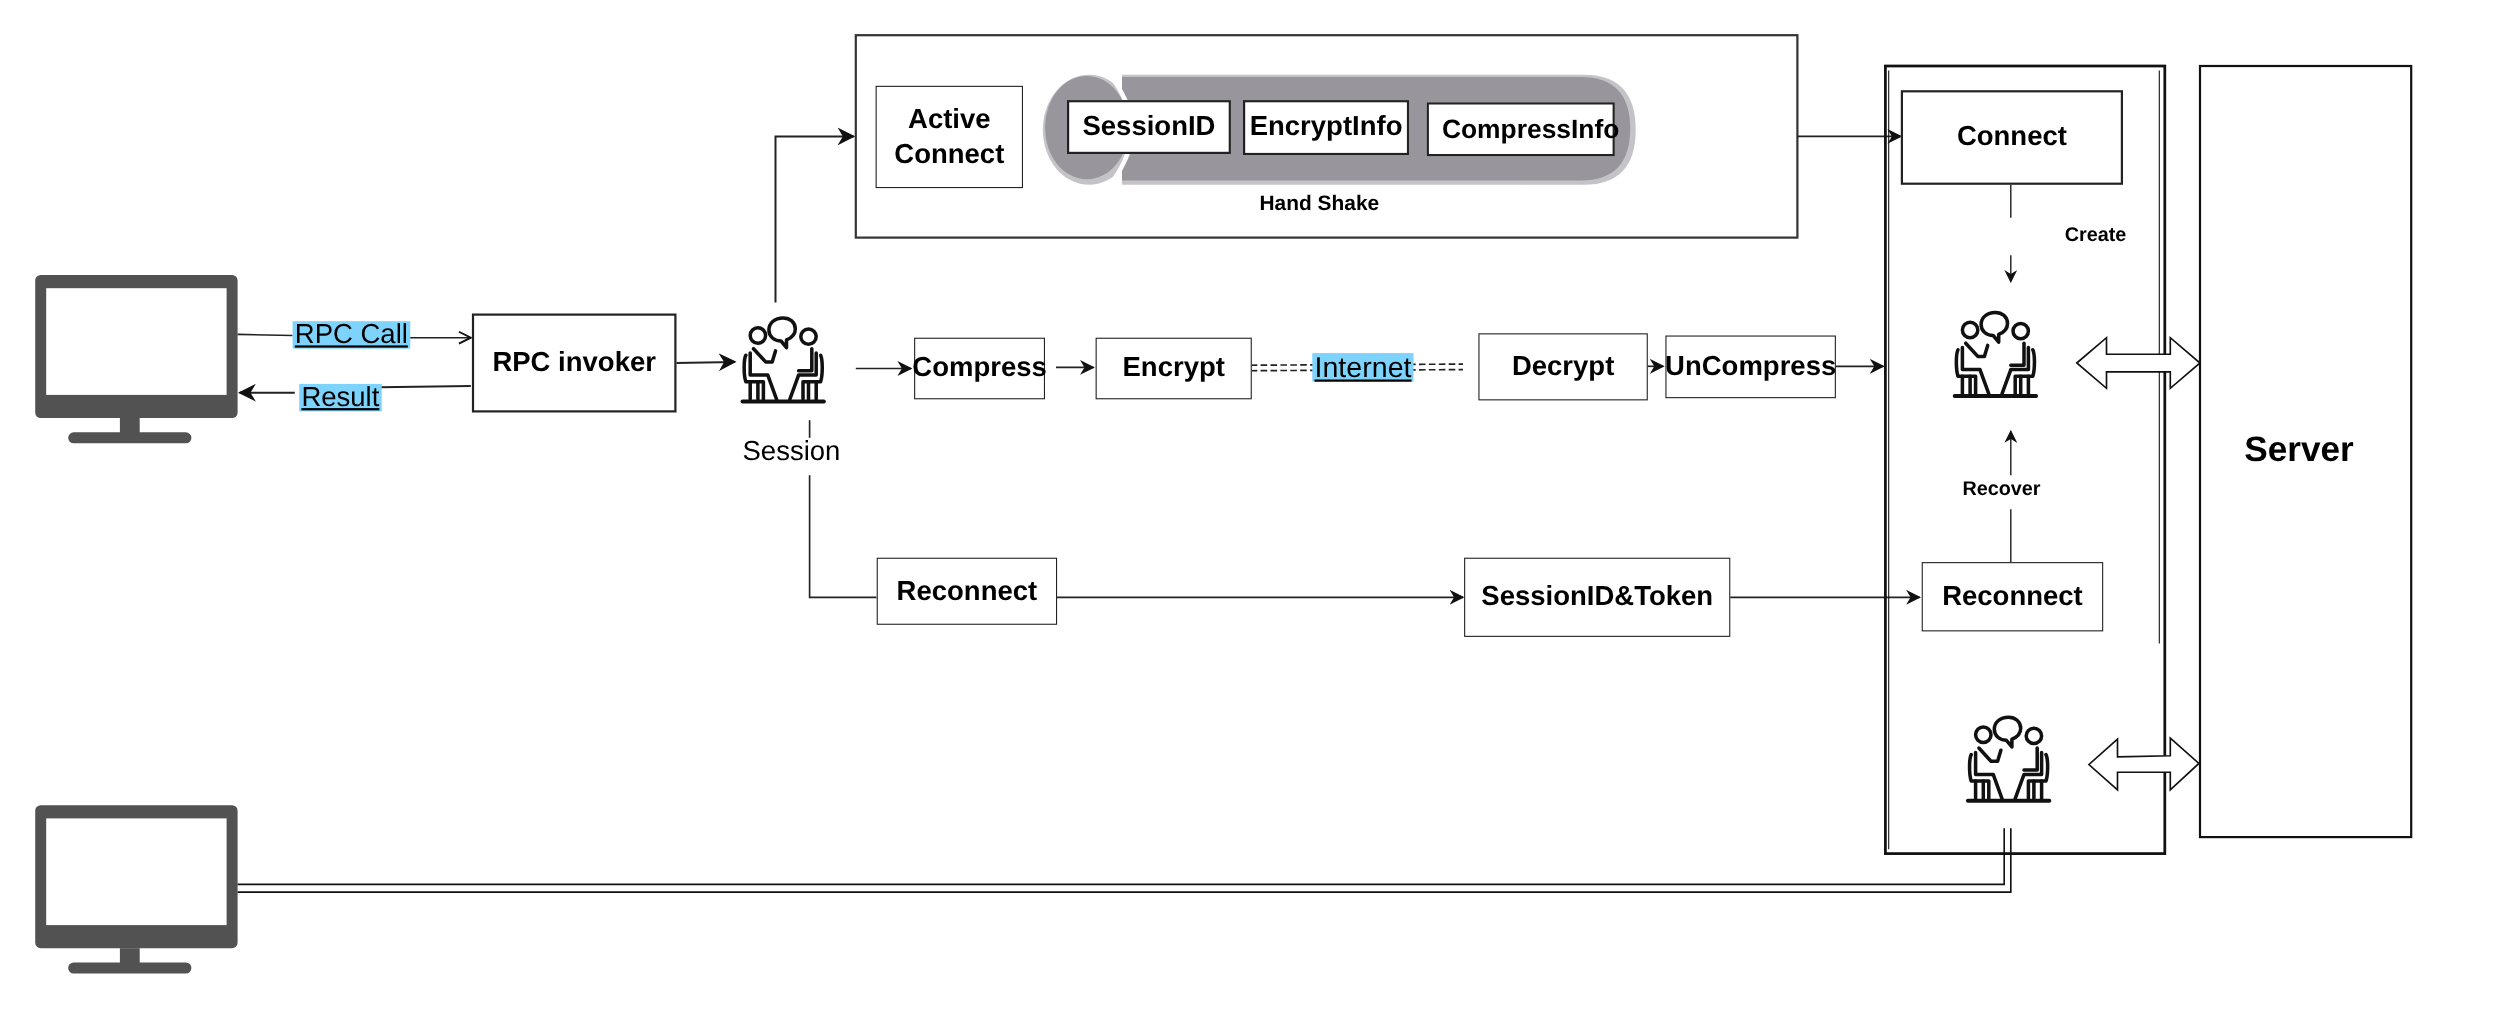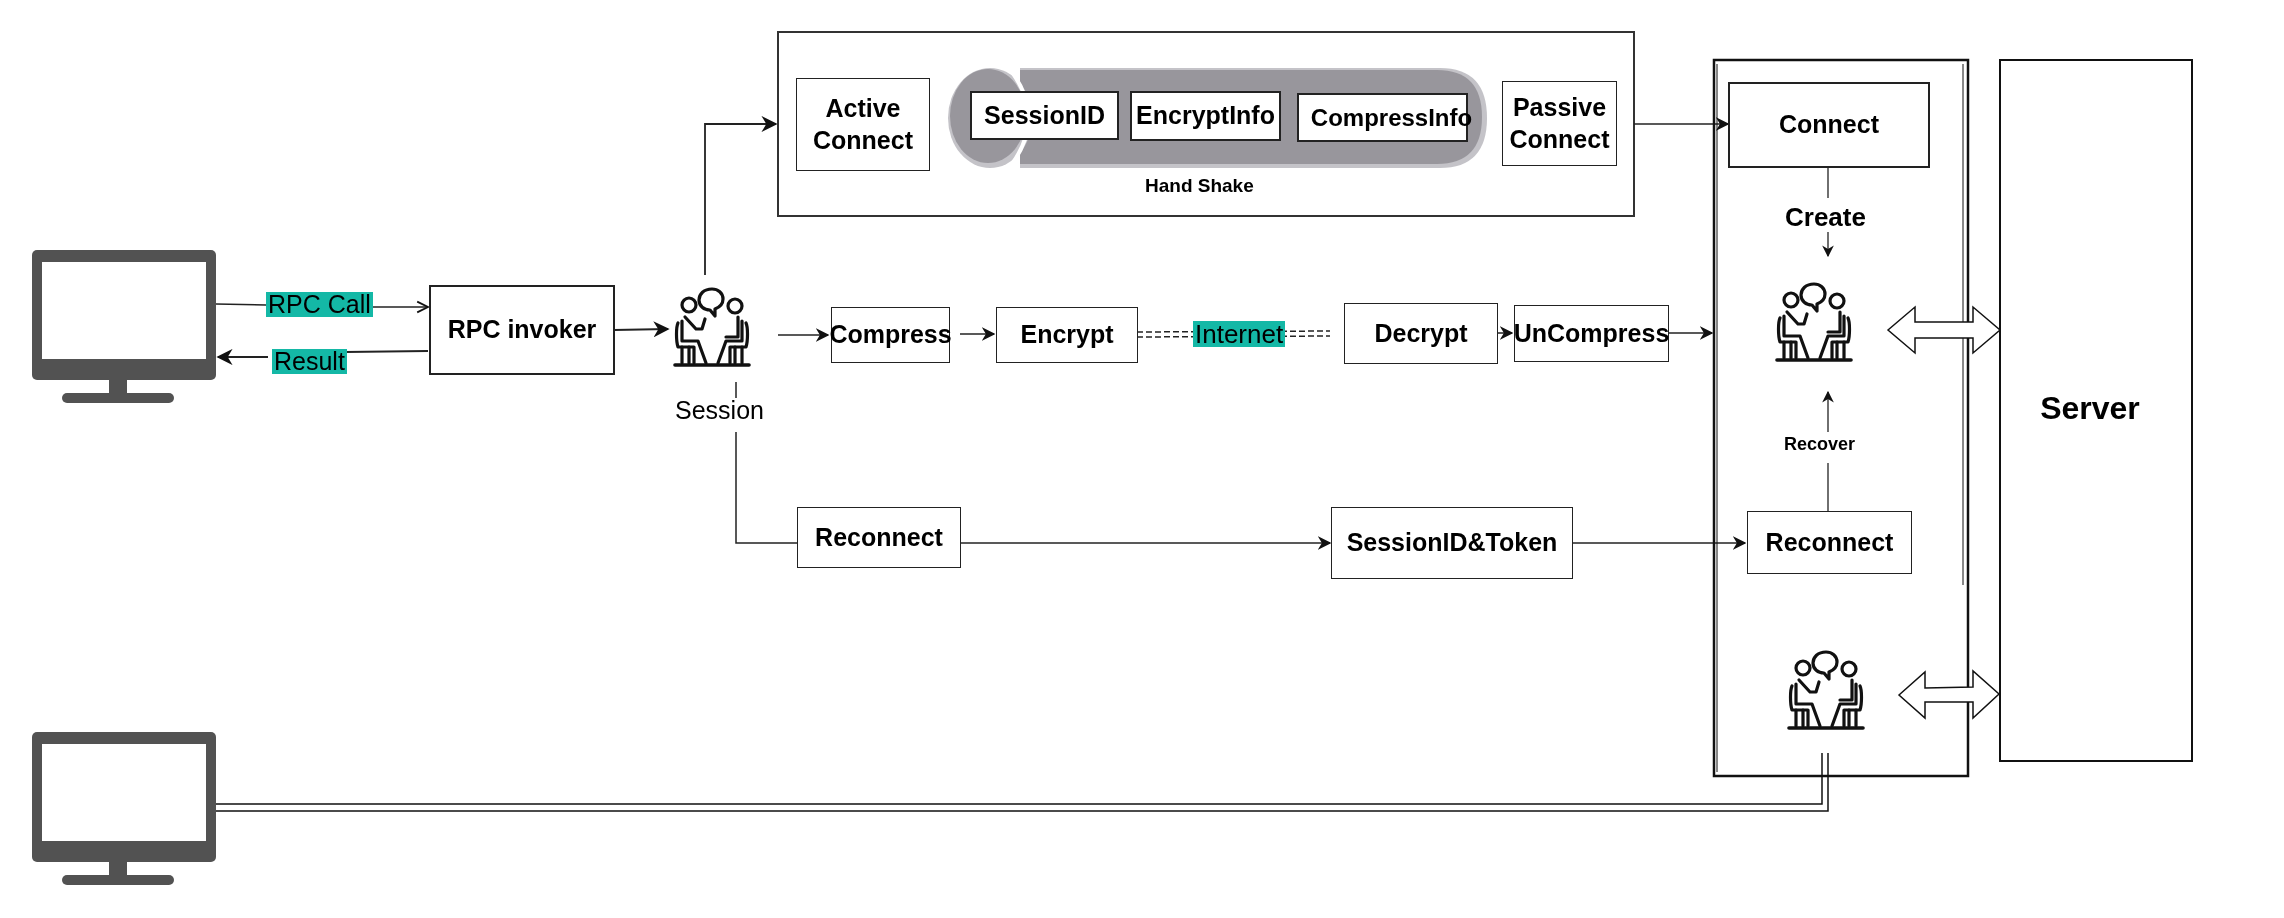--- a/index.html
+++ b/index.html
@@ -5,21 +5,21 @@
   html, body { margin: 0; padding: 0; background: #ffffff; }
   body { width: 2284px; height: 918px; position: relative; overflow: hidden;
          font-family: "Liberation Sans", sans-serif; color: #000; }
   #canvas { position: absolute; left: 0; top: 0; width: 2284px; height: 918px; }
   .box { position: absolute; box-sizing: border-box; border: 2px solid #222; background: #fff;
          display: flex; align-items: center; justify-content: center; text-align: center;
          font-weight: bold; font-size: 25px; line-height: 1.25; }
   .box.thin { border-width: 1.5px; }
   .label { position: absolute; white-space: nowrap; font-size: 25px; line-height: 1; }
   .label.bold { font-weight: bold; }
-  .edge-label { background: #14b8a6; padding: 0 2px; }
+  .edge-label { background: #7dd3fc; padding: 0 2px; text-decoration: underline; }
 </style>
 </head>
 <body>
 
 <div id="canvas">
 
   <svg width="2284" height="918" style="position:absolute;left:0;top:0">
     <defs>
       <marker id="arrow" viewBox="0 0 10 10" refX="9" refY="5" markerWidth="9" markerHeight="9" orient="auto-start-reverse">
         <path d="M0,0 L10,5 L0,10 L3,5 Z" fill="#111"></path>
@@ -172,31 +172,28 @@
   <div class="box thin" style="left:970px;top:91px;width:149px;height:49px;border-width:2px;">
     <span>SessionID</span>
   </div>
   <div class="box thin" style="left:1130px;top:91px;width:151px;height:50px;border-width:2px;">
     <span>EncryptInfo</span>
   </div>
   <div class="box thin" style="left:1297px;top:93px;width:171px;height:49px;border-width:2px;font-size:24px;padding-left:18px;">
     <span>CompressInfo</span>
   </div>
 
-  <div class="box thin" style="left:1502px;top:81px;width:115px;height:85px;">
-    <span style="display:block;width:100px;">Passive Connect</span>
-  </div>
 
   <div class="label bold" style="left:1145px;top:176px;font-size:19px;">Hand Shake</div>
 
   <div class="box" style="left:1728px;top:82px;width:202px;height:86px;">
     <span>Connect</span>
   </div>
 
-  <div class="label bold" style="left:1785px;top:204px;font-size:26px;">Create</div>
+  <div class="label bold" style="left:1877px;top:204px;font-size:18px;">Create</div>
 
   <div class="label bold" style="left:1784px;top:435px;font-size:18px;">Recover</div>
 
   <div class="box thin" style="left:1747px;top:511px;width:165px;height:63px;">
     <span>Reconnect</span>
   </div>
 
   <div class="label bold" style="left:2090px;top:392px;font-size:32px;transform:translateX(-50%);">Server</div>
 </div>
 

